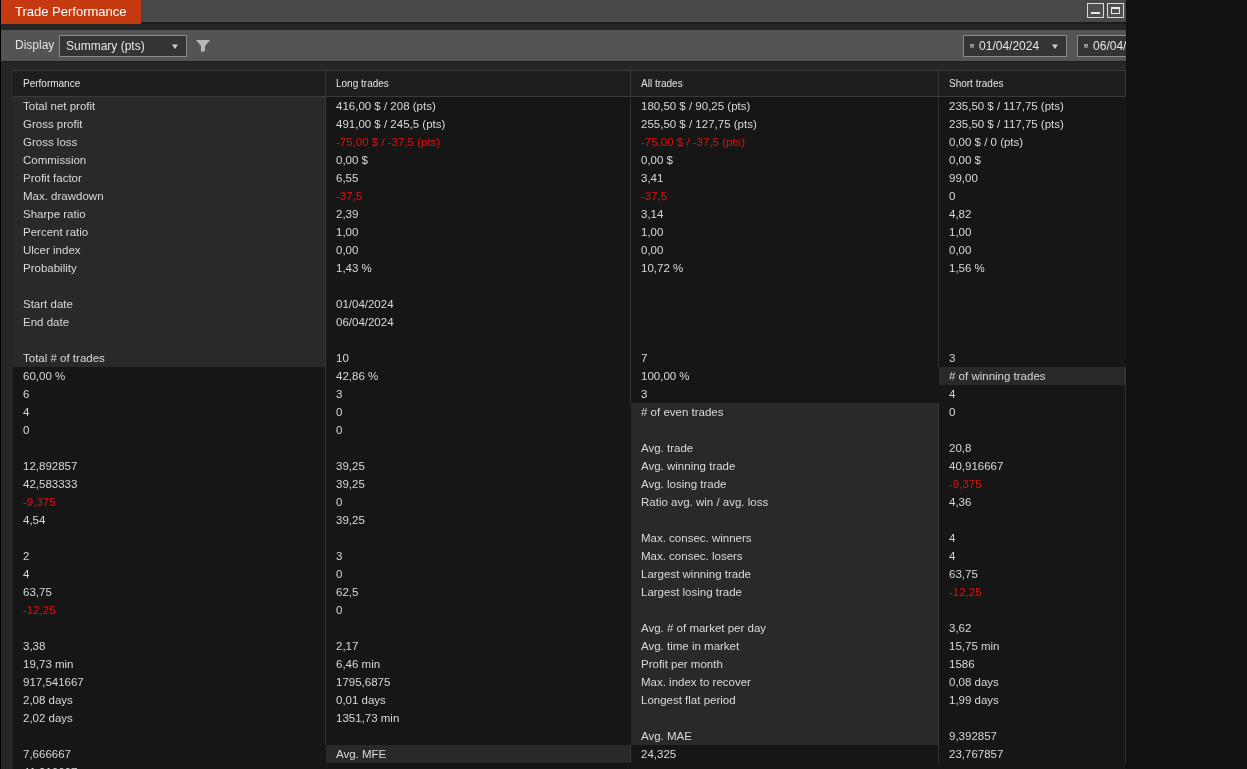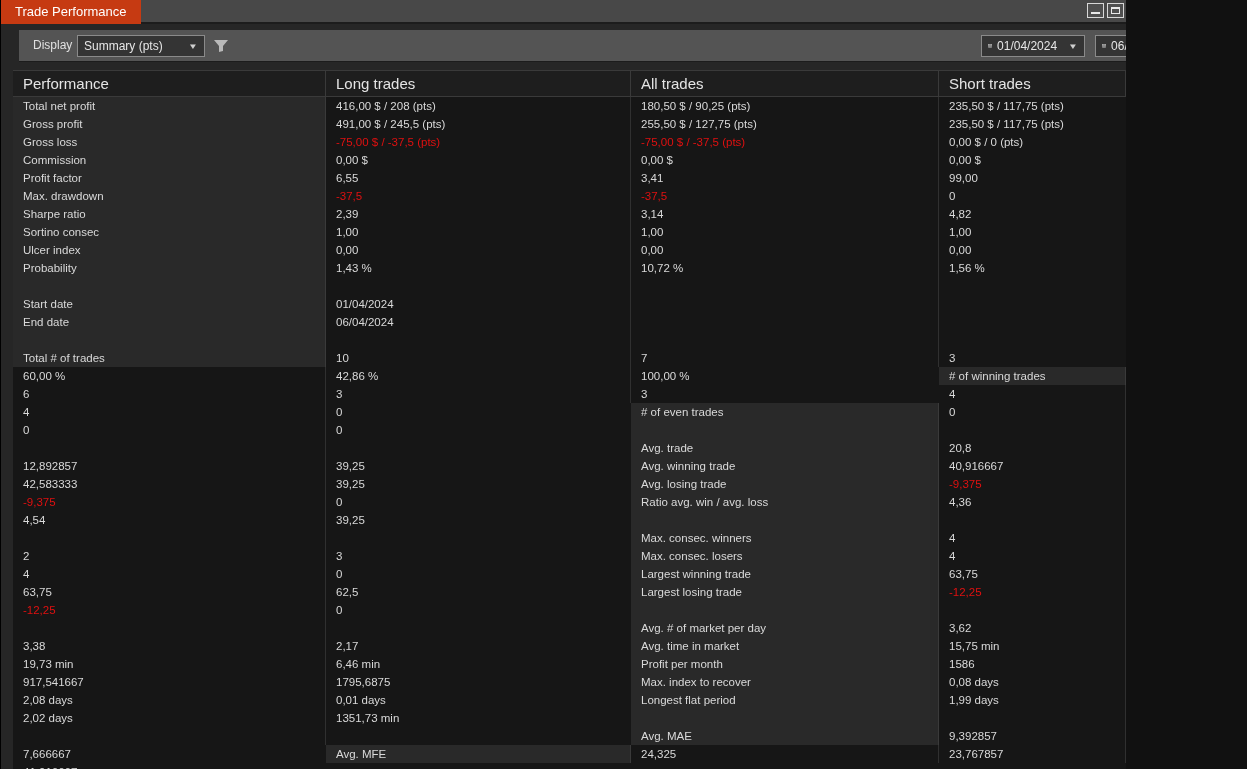--- a/index.html
+++ b/index.html
@@ -21,37 +21,37 @@
 
   
   .titlebar{position:absolute;left:0;top:0;width:100%;height:24px;background:var(--titlebar);border-bottom:2px solid #1c1c1c;}
   .titletab{position:absolute;left:0;top:0;height:24px;line-height:24px;padding:0 14px;background:var(--accent);color:#fff;font-size:13px;}
   .winbtns{position:absolute;right:2px;top:3px;display:flex;gap:3px;}
   .winbtn{width:17px;height:15px;border:1px solid #d8d8d8;background:#4f4f4f;position:relative;}
   .winbtn .dash{position:absolute;left:3px;right:3px;bottom:3px;height:2px;background:#e8e8e8;}
   .winbtn .box{position:absolute;left:3px;right:3px;top:3px;bottom:3px;border:1px solid #e8e8e8;border-top-width:2px;}
 
   
-  .toolbar{position:absolute;left:18px;top:30px;width:100%;height:32px;background:var(--toolbar);border-bottom:1px solid #1c1c1c;}
+  .toolbar{position:absolute;left:0;top:30px;width:100%;height:32px;background:var(--toolbar);border-bottom:1px solid #1c1c1c;}
   .tb-label{position:absolute;left:14px;top:8px;font-size:12px;color:#e0e0e0;}
   .dropdown{position:absolute;display:flex;align-items:center;height:22px;top:5px;background:#343434;border:1px solid #8a8a8a;color:#e6e6e6;font-size:12px;padding:6px 6px;cursor:default;}
   .dd-display{left:58px;width:128px;}
   .dd-display .dd-text{flex:1;}
   .chev{font-size:10px;color:#cfcfcf;margin-left:6px;transform:scaleY(0.8);}
   .funnel{position:absolute;left:194px;top:8px;width:16px;height:16px;}
   .datepick{position:absolute;top:5px;width:104px;display:flex;align-items:center;height:22px;background:#343434;border:1px solid #8a8a8a;color:#e6e6e6;font-size:12px;padding:0 6px;gap:5px;}
   .dp1{left:962px;}
   .dp2{left:1076px;}
   .dp-text{flex:1;}
   .genbtn{position:absolute;left:1188px;top:3px;width:96px;height:26px;background:#4e4e4e;border:1px solid #a0a0a0;color:#f0f0f0;font-size:13px;text-align:left;padding-left:12px;line-height:24px;}
 
   
   .tablewrap{position:absolute;left:12px;top:70px;right:0;bottom:0;background:var(--valbg);border-top:1px solid var(--line);overflow:hidden;}
   .tgrid{display:grid;grid-template-columns:313px 305px 308px 1fr;}
-  .hcell{height:26px;line-height:26px;background:var(--hdrbg);color:#e4e4e4;font-size:15px;padding-left:10px;border-bottom:1px solid var(--line);border-right:1px solid var(--line);white-space:nowrap;overflow:hidden;}
+  .hcell{height:26px;line-height:26px;background:var(--hdrbg);color:#e4e4e4;font-size:10px;padding-left:10px;border-bottom:1px solid var(--line);border-right:1px solid var(--line);white-space:nowrap;overflow:hidden;}
   .hcell:last-child{border-right:none;}
   .cell{height:18px;line-height:18px;font-size:11.5px;color:var(--txt);padding-left:10px;white-space:nowrap;overflow:hidden;border-right:1px solid #303030;}
   .cell.lbl{background:var(--lblbg);border-right:1px solid var(--line);}
   .cell.val{background:var(--valbg);}
   .cell.last{border-right:none;}
   .cell.neg{color:var(--neg);}
 </style>
 </head>
 <body>
 
@@ -139,21 +139,21 @@
         <div class="cell val">3,41</div>
         <div class="cell val last">99,00</div>
         <div class="cell lbl">Max. drawdown</div>
         <div class="cell val neg">-37,5</div>
         <div class="cell val neg">-37,5</div>
         <div class="cell val last">0</div>
         <div class="cell lbl">Sharpe ratio</div>
         <div class="cell val">2,39</div>
         <div class="cell val">3,14</div>
         <div class="cell val last">4,82</div>
-        <div class="cell lbl">Sortino consec</div>
+        <div class="cell lbl">Percent ratio</div>
         <div class="cell val">1,00</div>
         <div class="cell val">1,00</div>
         <div class="cell val last">1,00</div>
         <div class="cell lbl">Ulcer index</div>
         <div class="cell val">0,00</div>
         <div class="cell val">0,00</div>
         <div class="cell val last">0,00</div>
         <div class="cell lbl">Probability</div>
         <div class="cell val">1,43 %</div>
         <div class="cell val">10,72 %</div>

